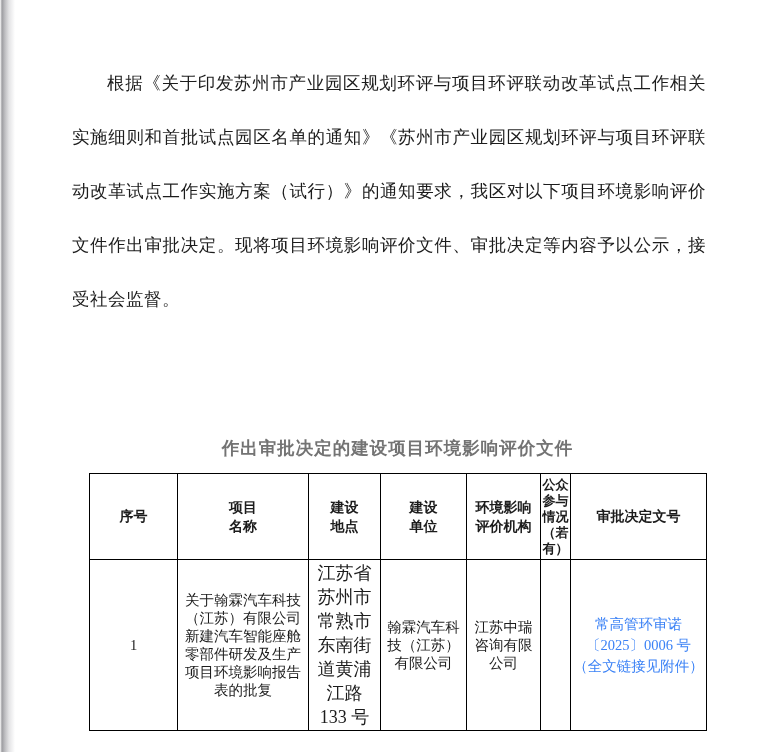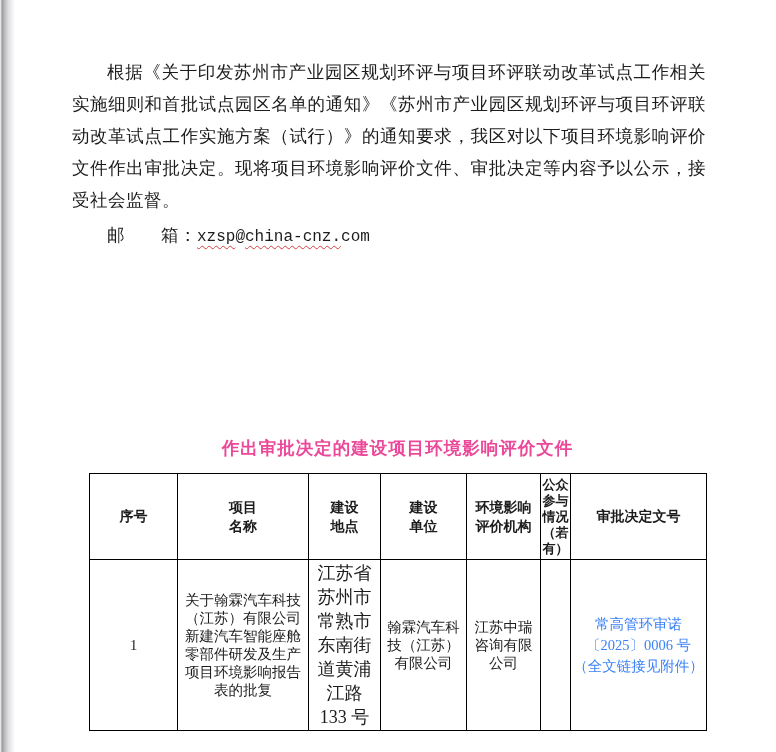--- a/index.html
+++ b/index.html
@@ -33,21 +33,21 @@
 
   .content {
     position: absolute;
     left: 72px;
     top: 56px;
     width: 634px;
   }
   .para {
     margin: 0;
     font-size: 17.5px;
-    line-height: 32px;
+    line-height: 54px;
     text-align: justify;
     text-indent: 2em;
     letter-spacing: 0.5px;
   }
   .contact-line {
     margin: 0;
     font-size: 17.5px;
     line-height: 38px;
     text-indent: 2em;
     letter-spacing: 0.5px;
@@ -71,21 +71,21 @@
     left: 89px;
     top: 436px;
     width: 617px;
   }
   .tbl-title {
     margin: 0 0 13px 0;
     text-align: center;
     font-weight: bold;
     font-size: 17.5px;
     letter-spacing: 1px;
-    color: #ec4899;
+    color: #737373;
   }
   table.approval {
     border-collapse: collapse;
     table-layout: fixed;
     width: 617px;
   }
   table.approval th,
   table.approval td {
     border: 1px solid #000000;
     text-align: center;
@@ -128,21 +128,20 @@
 </head>
 <body>
 
 <div class="page">
   <div class="edge-shadow"></div>
 
   <div class="content">
     <p class="para">根据《关于印发苏州市产业园区规划环评与项目环评联动改革试点工作相关实施细则和首批试点园区名单的通知》《苏州市产业园区规划环评与项目环评联动改革试点工作实施方案（试行）》的通知要求，我区对以下项目环境影响评价文件作出审批决定。现将项目环境影响评价文件、审批决定等内容予以公示，接受社会监督。</p>
 
 
-    <p class="contact-line"><span>邮　　箱：</span><span class="mono squiggle">xzsp</span><span class="mono">@</span><span class="mono squiggle">china-cnz.</span><span class="mono">com</span></p>
   </div>
 
   <div class="table-block">
     <p class="tbl-title">作出审批决定的建设项目环境影响评价文件</p>
 
     <table class="approval">
       <colgroup>
         <col style="width:88px">
         <col style="width:131px">
         <col style="width:72px">

